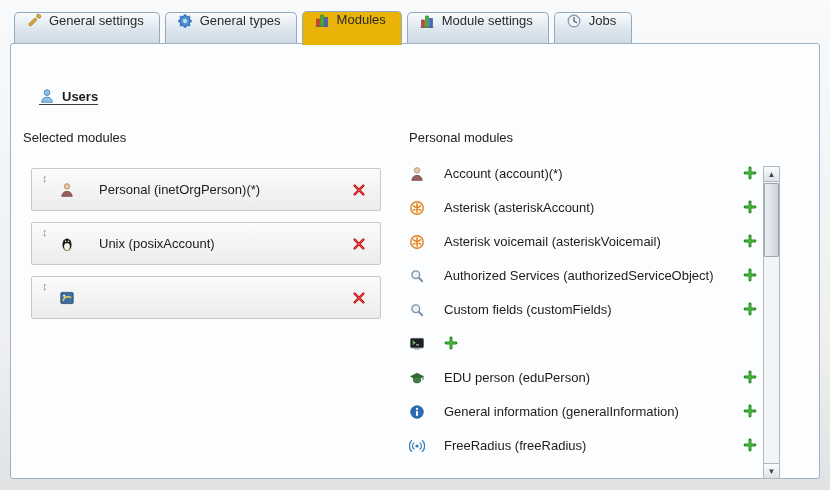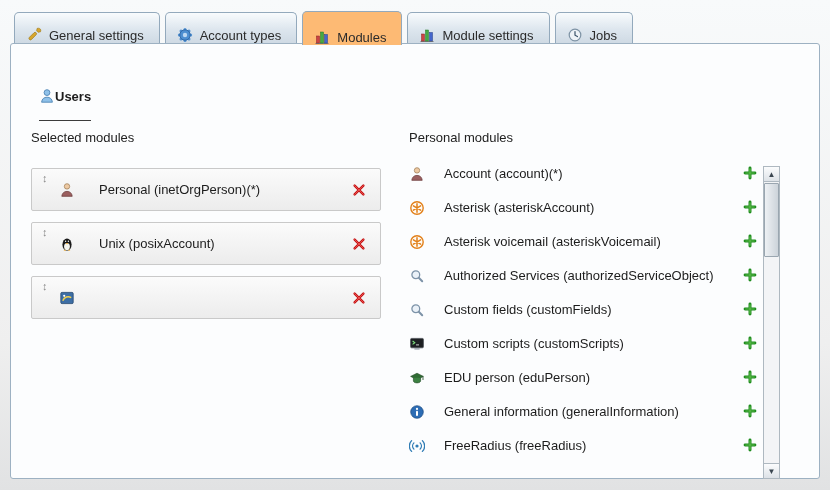--- a/index.html
+++ b/index.html
@@ -5,30 +5,30 @@
   *{box-sizing:border-box;margin:0;padding:0}
   html,body{width:830px;height:490px}
   body{
     font-family:"Liberation Sans",sans-serif;font-size:13px;color:#1c1c1c;
     background:linear-gradient(#f8fafb,#efefef 70%,#e1e2e3);
     position:relative;overflow:hidden;
   }
   
   .tabbar{position:absolute;left:14px;top:11px;height:34px;display:flex;gap:5px;align-items:flex-end;z-index:10}
   .tab{
-    display:flex;align-items:flex-end;gap:7px;padding:0 15px 0 11px;height:31px;margin-bottom:2px;
+    display:flex;align-items:flex-start;gap:7px;padding:0 15px 0 11px;height:31px;margin-bottom:2px;
     border:1px solid #93a9bc;border-bottom:none;border-radius:5px 5px 0 0;cursor:pointer;white-space:nowrap;
     background:linear-gradient(#f8fbfd,#dde6ee 55%,#cfdae4);color:#2b2b2b;
   }
-  .tab.active{height:34px;margin-bottom:0;background:#fdba74;z-index:11}
+  .tab.active{height:34px;margin-bottom:0;background:#eab308;z-index:11}
   
   .panel{position:absolute;left:10px;top:43px;width:810px;height:436px;background:#fcfdfe;border:1px solid #9db1c2;border-radius:3px;z-index:1}
-  .section-head{position:absolute;left:28px;top:44px;display:flex;gap:0;align-items:center;border-bottom:1px solid #3c3c3c;padding-bottom:16px;font-weight:bold;font-size:13px}
+  .section-head{position:absolute;left:28px;top:44px;display:flex;gap:7px;align-items:center;border-bottom:1px solid #3c3c3c;padding-bottom:0;font-weight:bold;font-size:13px}
   .col-label{position:absolute;top:86px;color:#222}
-  .label-left{left:20px}
+  .label-left{left:12px}
   .label-right{left:398px}
   
   .sel-list{position:absolute;left:20px;top:124px;width:350px;display:flex;flex-direction:column;gap:11px}
   .sel-item{position:relative;height:43px;border:1px solid #c9c9c9;border-radius:2px;background:linear-gradient(#fbfbfb,#ececec);display:flex;align-items:center;cursor:move}
   .handle{position:absolute;left:10px;top:3px;color:#8a8a8a;font-size:11px;line-height:12px;cursor:move}
   .sel-item .ic{margin-left:27px}
   .sel-item .mname{margin-left:24px}
   .iconbtn{position:absolute;right:14px;top:50%;transform:translateY(-50%);border:none;background:none;padding:0;cursor:pointer;display:flex}
   
   .avail-list{position:absolute;left:398px;top:122px;width:352px}
@@ -154,21 +154,21 @@
   <div class="tab">
     <svg class="ic">
         <use href="#sym-wrench"></use>
       </svg>
     <span>General settings</span>
   </div>
   <div class="tab">
     <svg class="ic">
         <use href="#sym-badge"></use>
       </svg>
-    <span>Account types</span>
+    <span>General types</span>
   </div>
   <div class="tab active">
     <svg class="ic">
         <use href="#sym-chart"></use>
       </svg>
     <span>Modules</span>
   </div>
   <div class="tab">
     <svg class="ic">
         <use href="#sym-chart"></use>
@@ -286,21 +286,20 @@
       <button class="addbtn">
           <svg class="ic14">
             <use href="#sym-plus"></use>
           </svg>
         </button>
     </div>
     <div class="avail-item">
       <svg class="ic">
           <use href="#sym-terminal"></use>
         </svg>
-      <span class="mname">Custom scripts (customScripts)</span>
       <button class="addbtn">
           <svg class="ic14">
             <use href="#sym-plus"></use>
           </svg>
         </button>
     </div>
     <div class="avail-item">
       <svg class="ic">
           <use href="#sym-grad"></use>
         </svg>

